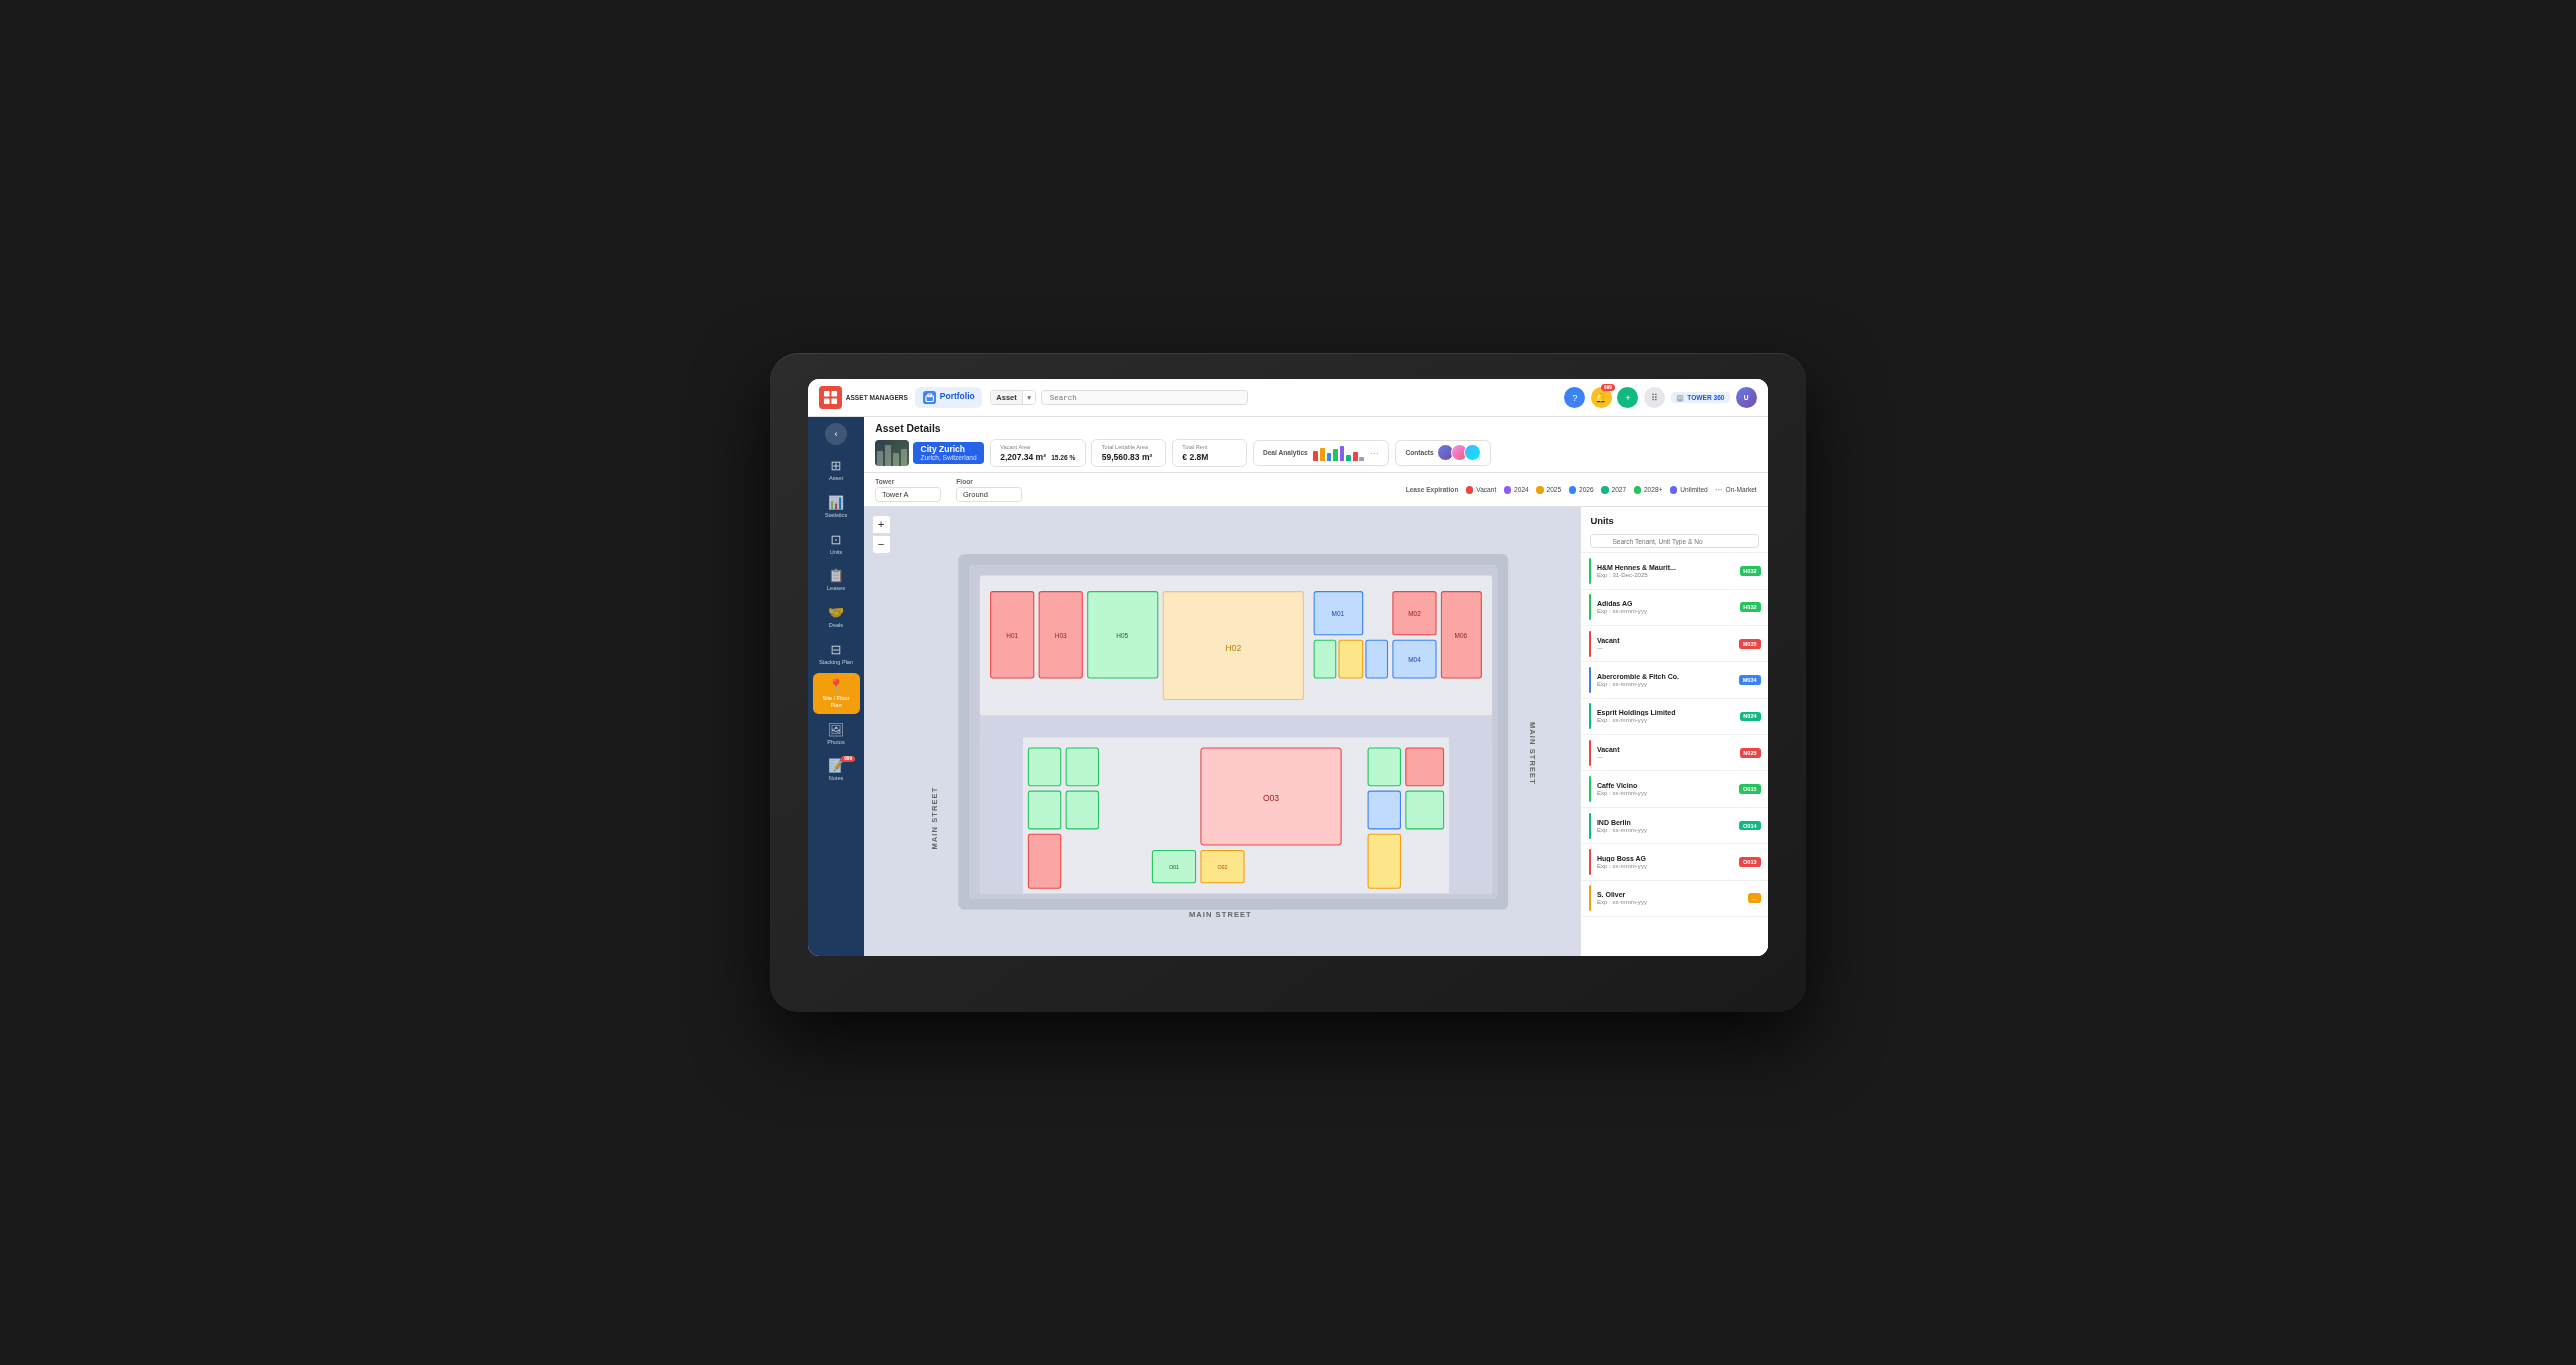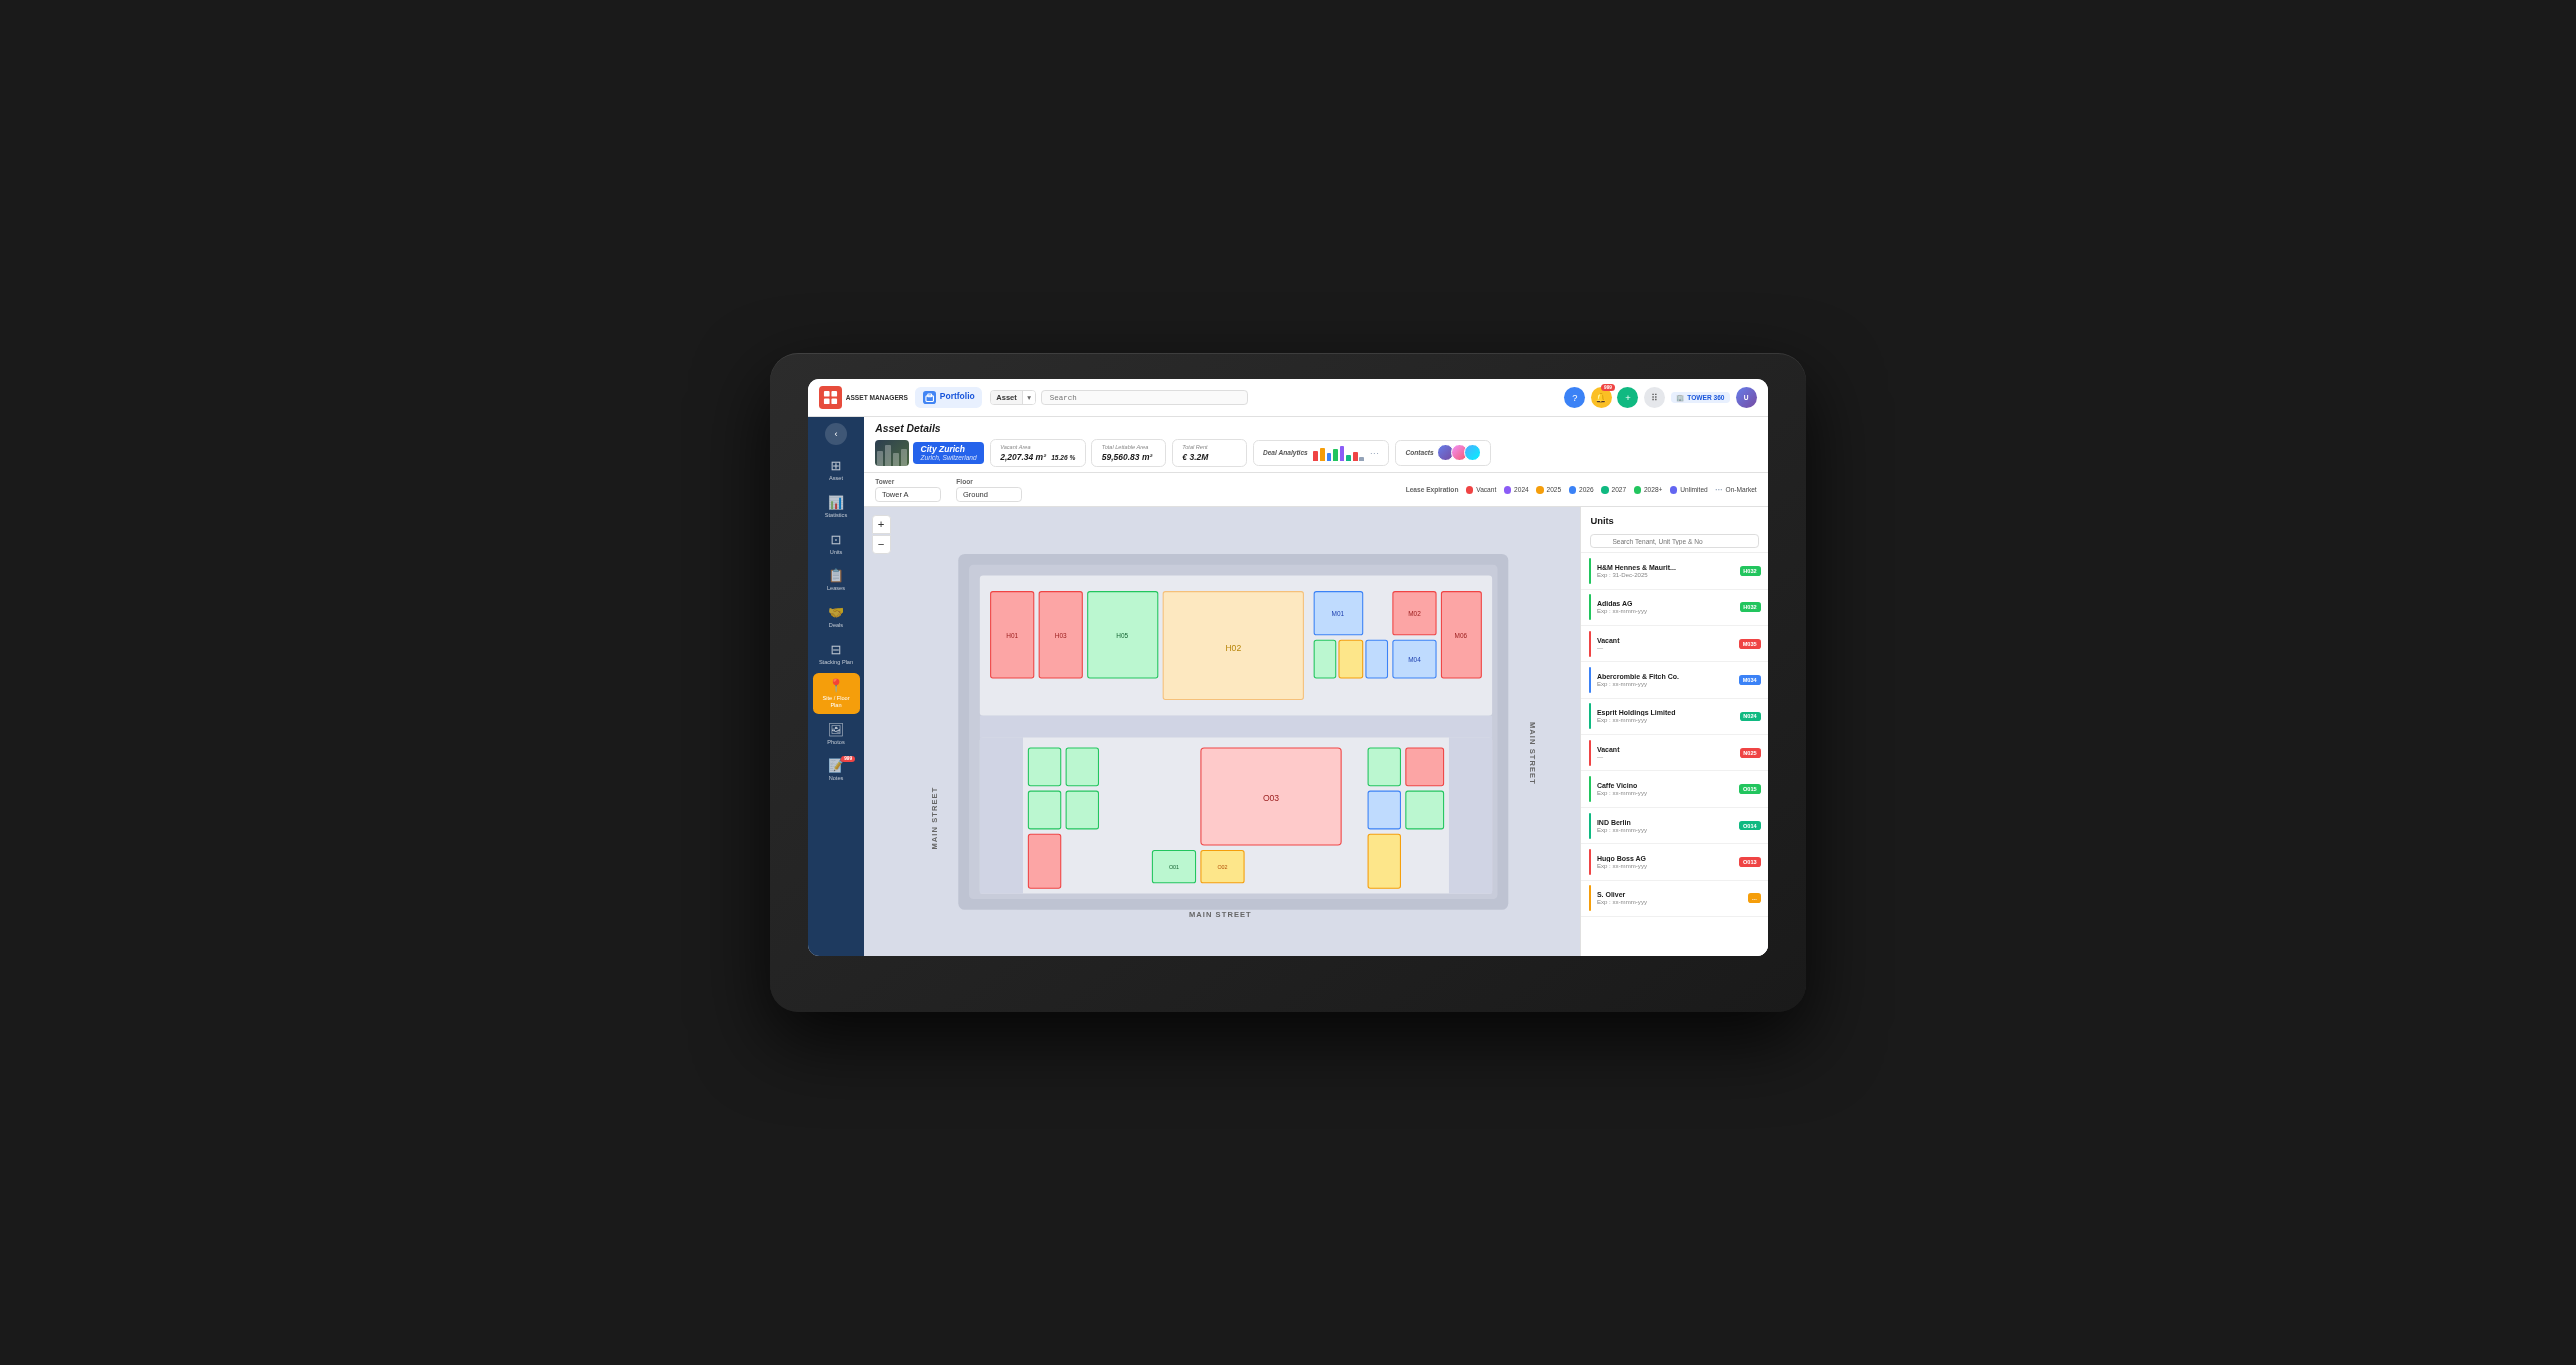--- a/index.html
+++ b/index.html
@@ -297,21 +297,20 @@
       overflow: hidden;
       background: #f5f7fa;
     }
 
     
     .asset-details-header {
       background: #fff;
       border-bottom: 0.9px solid #e0e0e0;
       padding: 5.6px 11.3px;
       flex-shrink: 0;
-      font-style: italic;
     }
 
     .asset-details-title {
       font-size: 10.4px;
       font-weight: 700;
       color: #1a1a1a;
       margin-bottom: 5.6px;
     }
 
     .asset-info-row {
@@ -753,21 +752,21 @@
                   </div>
                 </div>
 
                 <div class="stat-card">
                   <div class="stat-label">Total Lettable Area</div>
                   <div class="stat-value">59,560.83 m²</div>
                 </div>
 
                 <div class="stat-card">
                   <div class="stat-label">Total Rent</div>
-                  <div class="stat-value">€ 3.2M</div>
+                  <div class="stat-value">€ 2.8M</div>
                 </div>
 
                 <div class="deal-analytics-card">
                   <div class="deal-label">Deal Analytics</div>
                   <div class="mini-chart">
                     <div class="mini-bar" style="height:10.4px;background:#ef4444;"></div>
                     <div class="mini-bar" style="height:13px;background:#f59e0b;"></div>
                     <div class="mini-bar" style="height:8.5px;background:#3b82f6;"></div>
                     <div class="mini-bar" style="height:12.2px;background:#22c55e;"></div>
                     <div class="mini-bar" style="height:15px;background:#8b5cf6;"></div>

